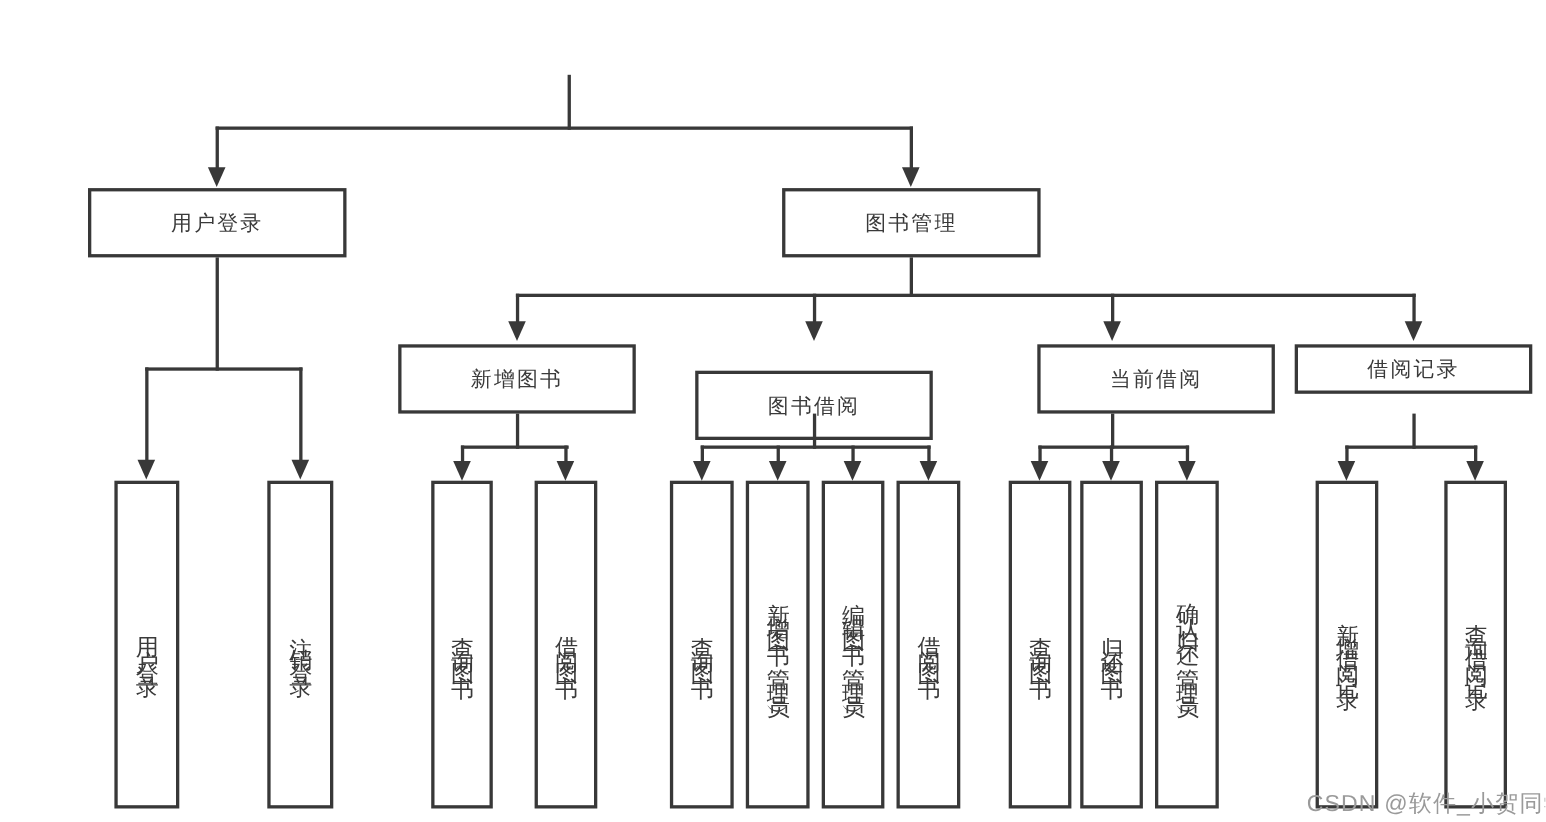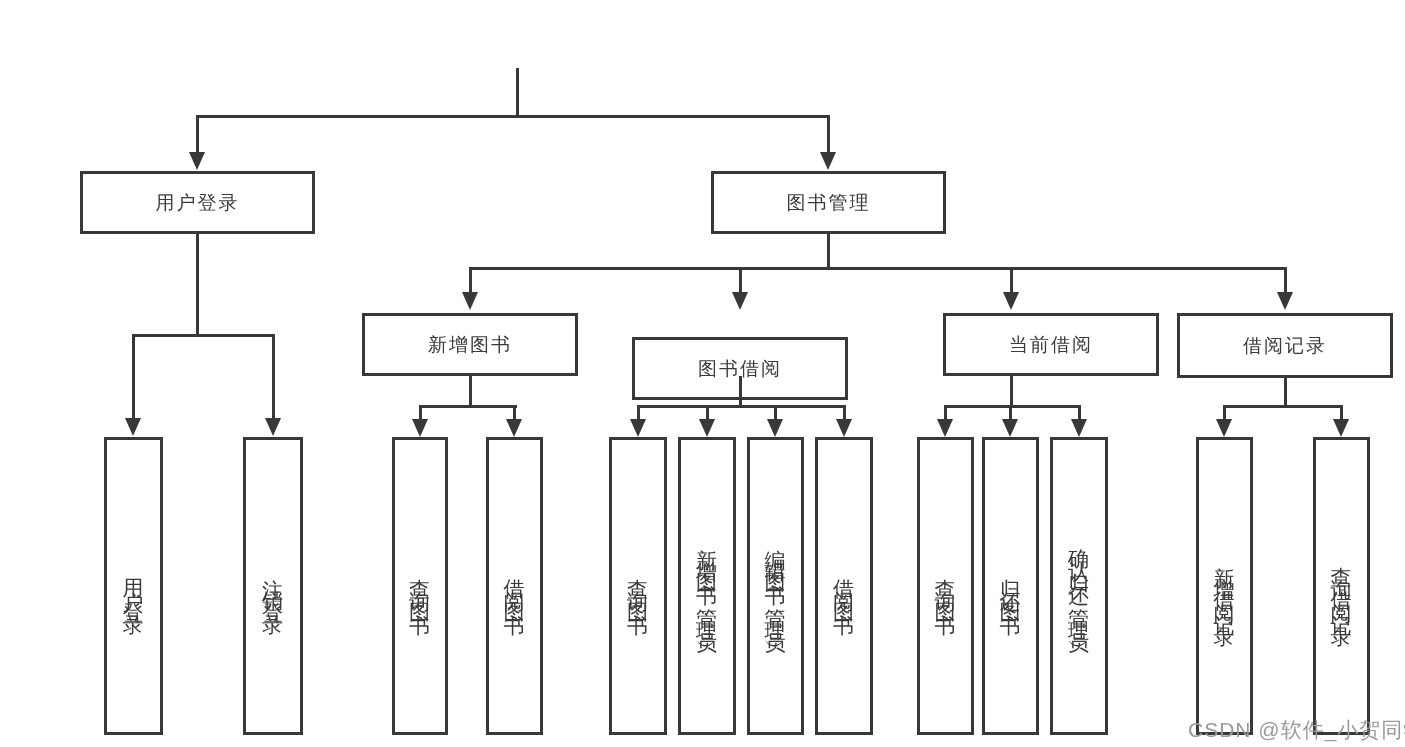--- a/index.html
+++ b/index.html
@@ -39,21 +39,21 @@
   <div class="node h" style="left:80px;top:171px;width:235px;height:63px;">用户登录</div>
 
   <div class="node h" style="left:711px;top:171px;width:235px;height:63px;">图书管理</div>
 
   <div class="node h" style="left:362px;top:313px;width:216px;height:63px;">新增图书</div>
 
   <div class="node h" style="left:632px;top:313px;width:216px;height:63px;margin-top:24px;">图书借阅</div>
 
   <div class="node h" style="left:903px;top:313px;width:216px;height:63px;margin-left:40px;">当前借阅</div>
 
-  <div class="node h" style="left:1177px;top:313px;width:216px;height:65px;font-family:Liberation Serif, serif;">借阅记录</div>
+  <div class="node h" style="left:1177px;top:313px;width:216px;height:45px;font-family:Liberation Serif, serif;">借阅记录</div>
 
   <div class="node v" style="left:104px;top:437px;width:59px;height:298px;">
     <span class="vtext">用户登录</span>
   </div>
 
   <div class="node v" style="left:243px;top:437px;width:60px;height:298px;">
     <span class="vtext">注销登录</span>
   </div>
 
   <div class="node v" style="left:392px;top:437px;width:56px;height:298px;">

